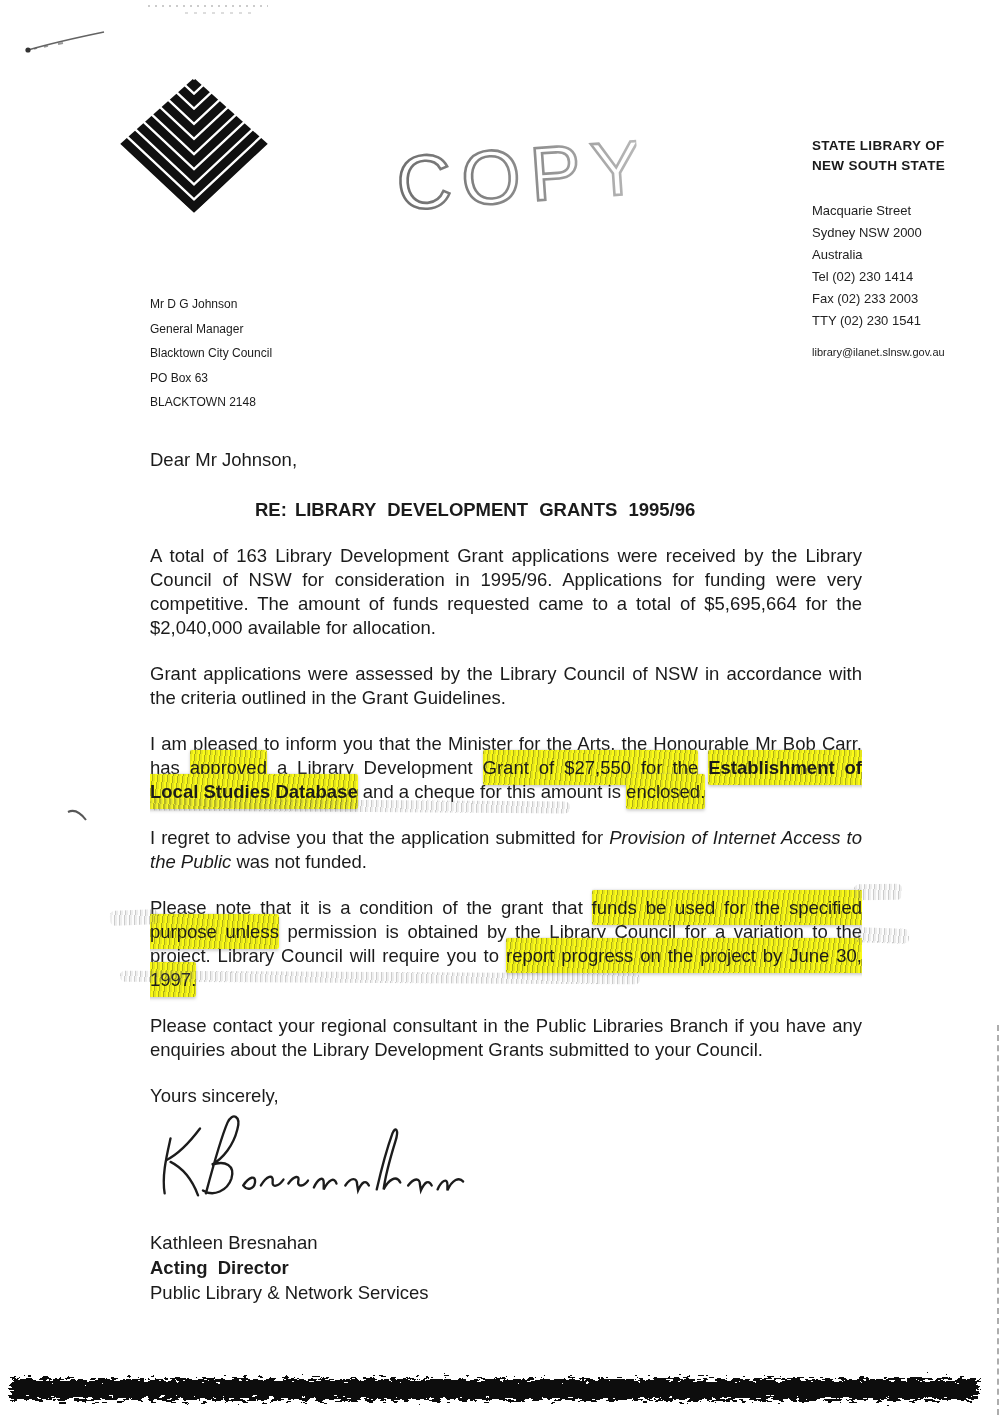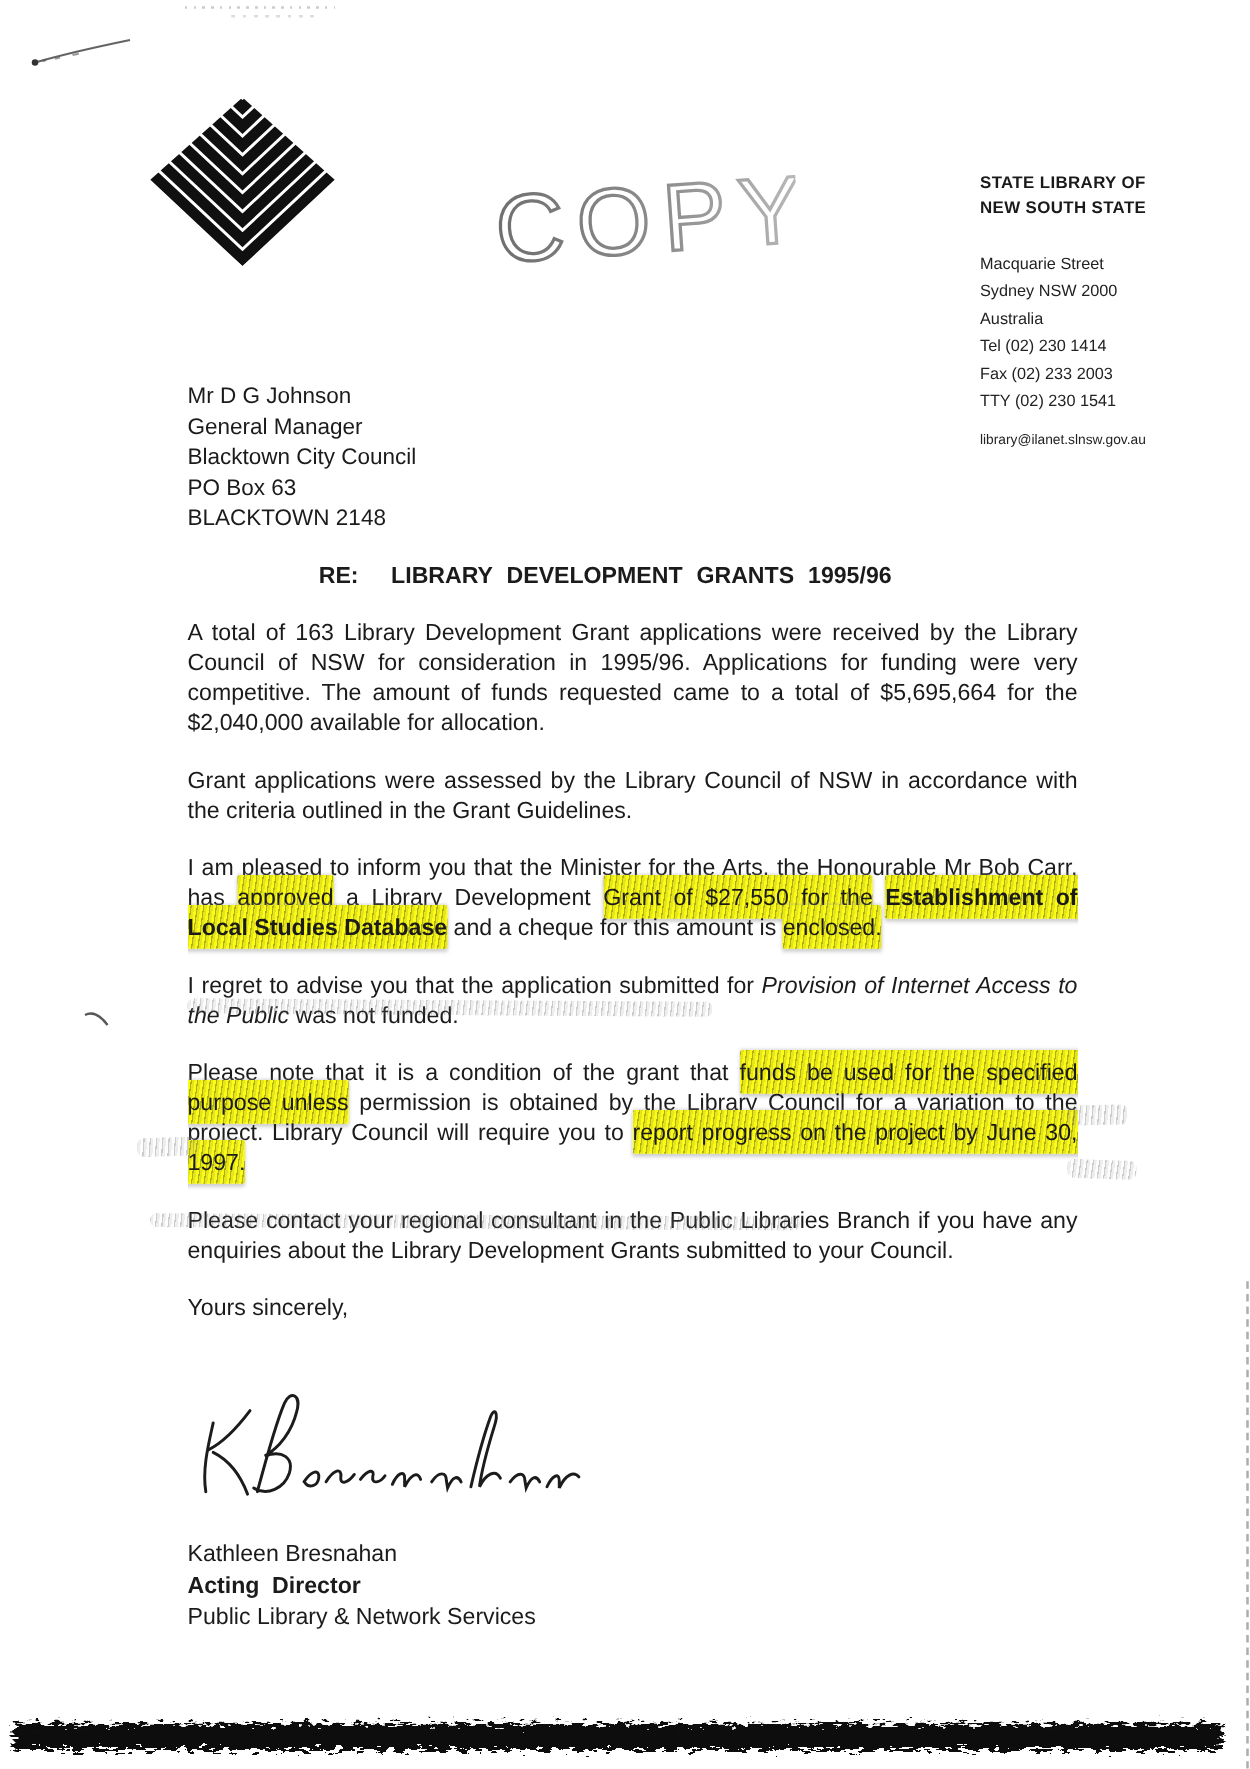--- a/index.html
+++ b/index.html
@@ -3,31 +3,31 @@
 <meta charset="utf-8">
 <style>
   html,body{margin:0;padding:0;background:#ffffff;}
   .page{
     position:relative;width:1000px;height:1415px;background:#ffffff;overflow:hidden;
     font-family:"Liberation Sans","DejaVu Sans",sans-serif;color:#1b1b1b;
   }
   
   .logo{position:absolute;left:115px;top:78px;}
   .copy-stamp{position:absolute;left:388px;top:116px;transform:rotate(-4deg);}
-  .lh-block{position:absolute;left:784px;top:136px;width:185px;}
+  .lh-block{position:absolute;left:812px;top:136px;width:185px;}
   .lh-org{font-weight:bold;font-size:13.5px;line-height:20px;letter-spacing:.3px;color:#1a1a1a;}
   .lh-addr{margin-top:24px;font-size:13px;line-height:22px;color:#222;}
   .lh-email{font-size:11px;margin-top:14px;color:#222;}
   
-  .recipient{position:absolute;left:150px;top:304px;font-size:18px;line-height:24.5px;}
+  .recipient{position:absolute;left:150px;top:292px;font-size:12px;line-height:24.5px;}
   
   .letter-body{position:absolute;left:150px;top:448px;width:712px;font-size:18.5px;line-height:24px;}
   .letter-body p{margin:0 0 22px 0;text-align:justify;}
   .salutation{margin:0 0 26px 0 !important;text-align:left !important;}
-  .subject{display:flex;gap:26px;font-weight:bold;padding-left:105px;margin:0 0 22px 0;word-spacing:6px;}
+  .subject{display:flex;gap:8px;font-weight:bold;padding-left:105px;margin:0 0 22px 0;word-spacing:6px;}
   .closing{text-align:left !important;margin-bottom:0 !important;}
   .b{font-weight:bold;}
   .it{font-style:italic;}
   mark.hl{
     color:inherit;padding:7px 0;border-radius:2px;
     background-image:repeating-linear-gradient(98deg,
       rgba(55,55,55,.40) 0px, rgba(55,55,55,.40) 1px,
       rgba(135,135,135,.22) 1px, rgba(135,135,135,.22) 3px,
       rgba(215,215,215,.10) 3px, rgba(215,215,215,.10) 5px);
     box-shadow:0 2px 3px rgba(125,125,125,.35), 0 -1px 2px rgba(160,160,160,.22);
@@ -114,20 +114,21 @@
 
   <div class="recipient">
     <div>Mr D G Johnson</div>
     <div>General Manager</div>
     <div>Blacktown City Council</div>
     <div>PO Box 63</div>
     <div>BLACKTOWN 2148</div>
   </div>
 
   <div class="letter-body">
+    <p class="salutation">Dear Mr Johnson,</p>
 
     <div class="subject">
       <span>RE:</span>
       <span>LIBRARY DEVELOPMENT GRANTS 1995/96</span>
     </div>
 
     <p>A total of 163 Library Development Grant applications were received by the Library Council of NSW for consideration in 1995/96.  Applications for funding were very competitive.  The amount of funds requested came to a total of $5,695,664 for the $2,040,000 available for allocation.</p>
 
     <p>Grant applications were assessed by the Library Council of NSW in accordance with the criteria outlined in the Grant Guidelines.</p>
 

